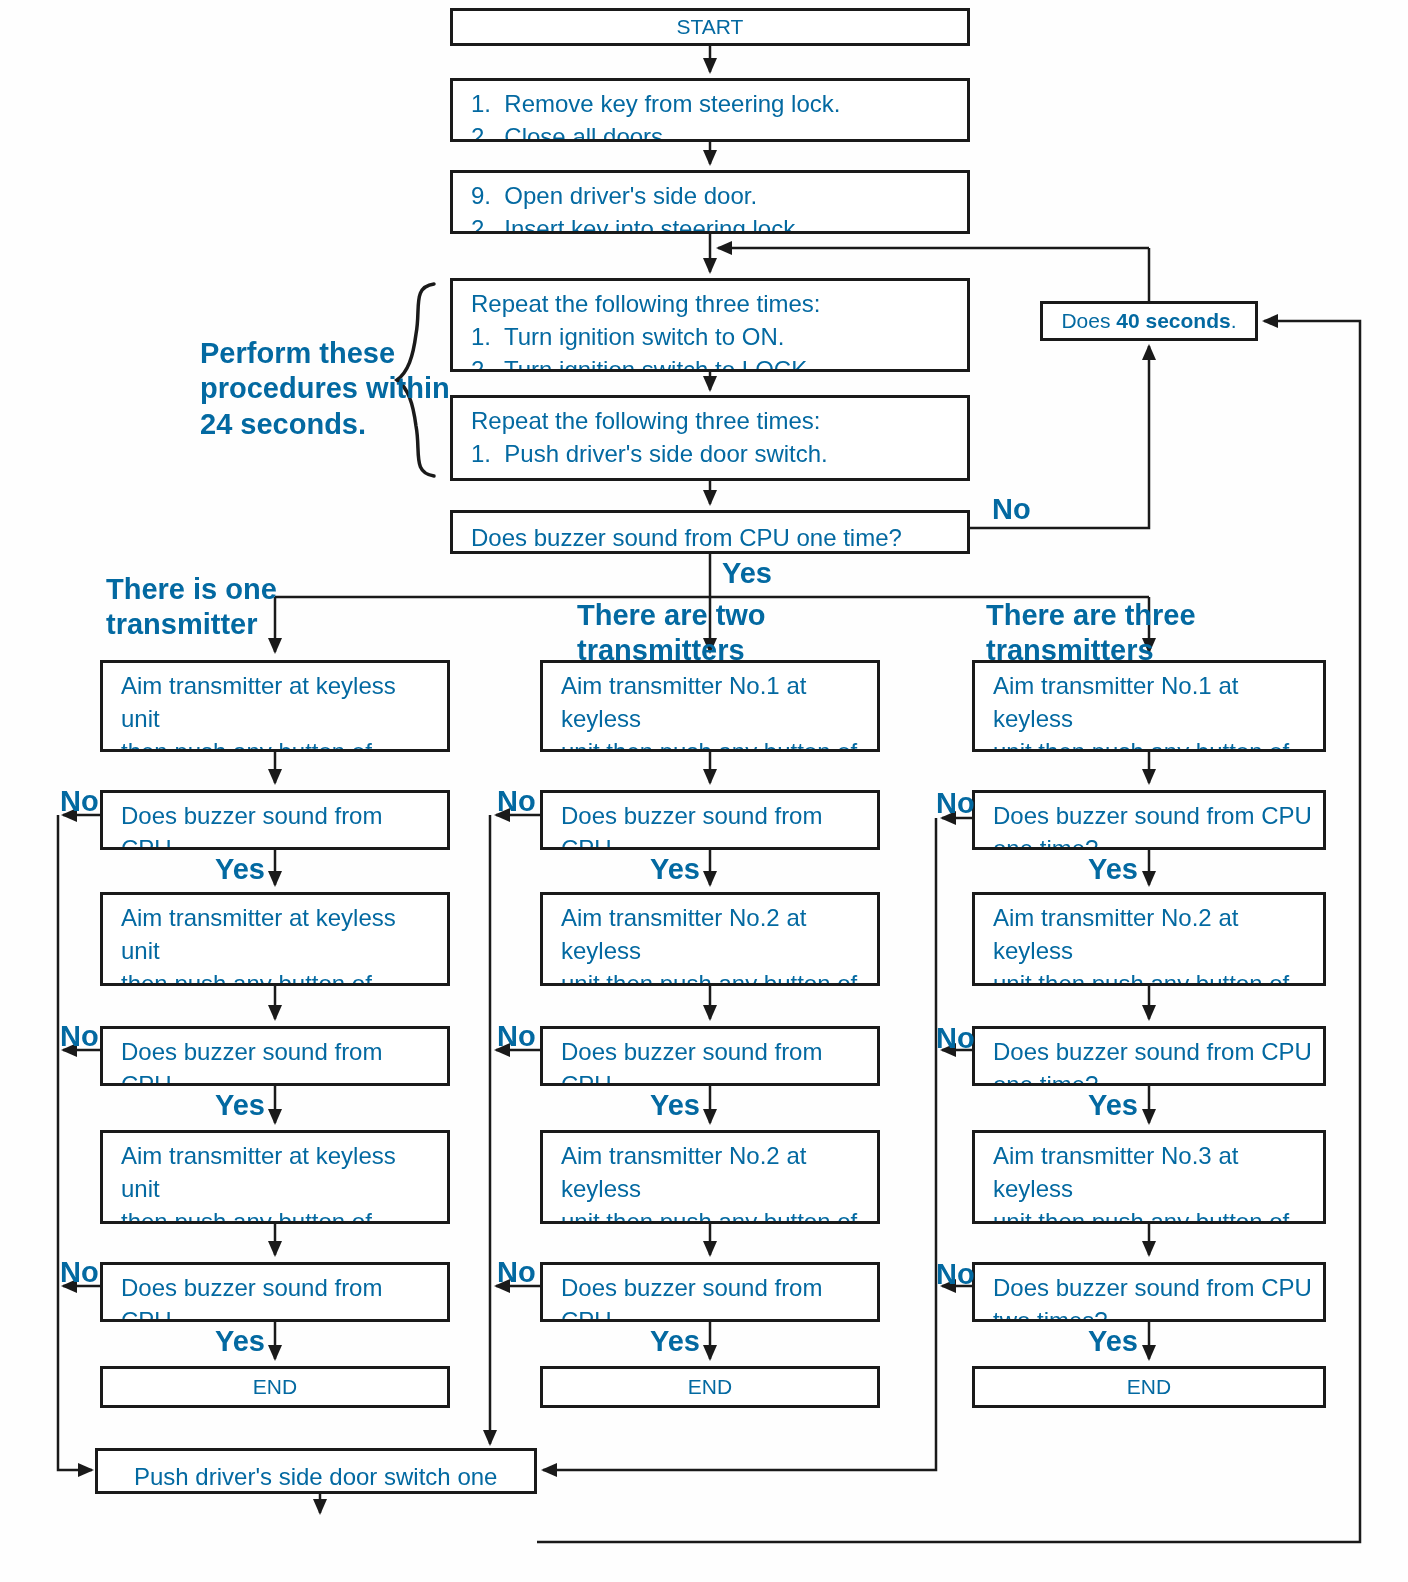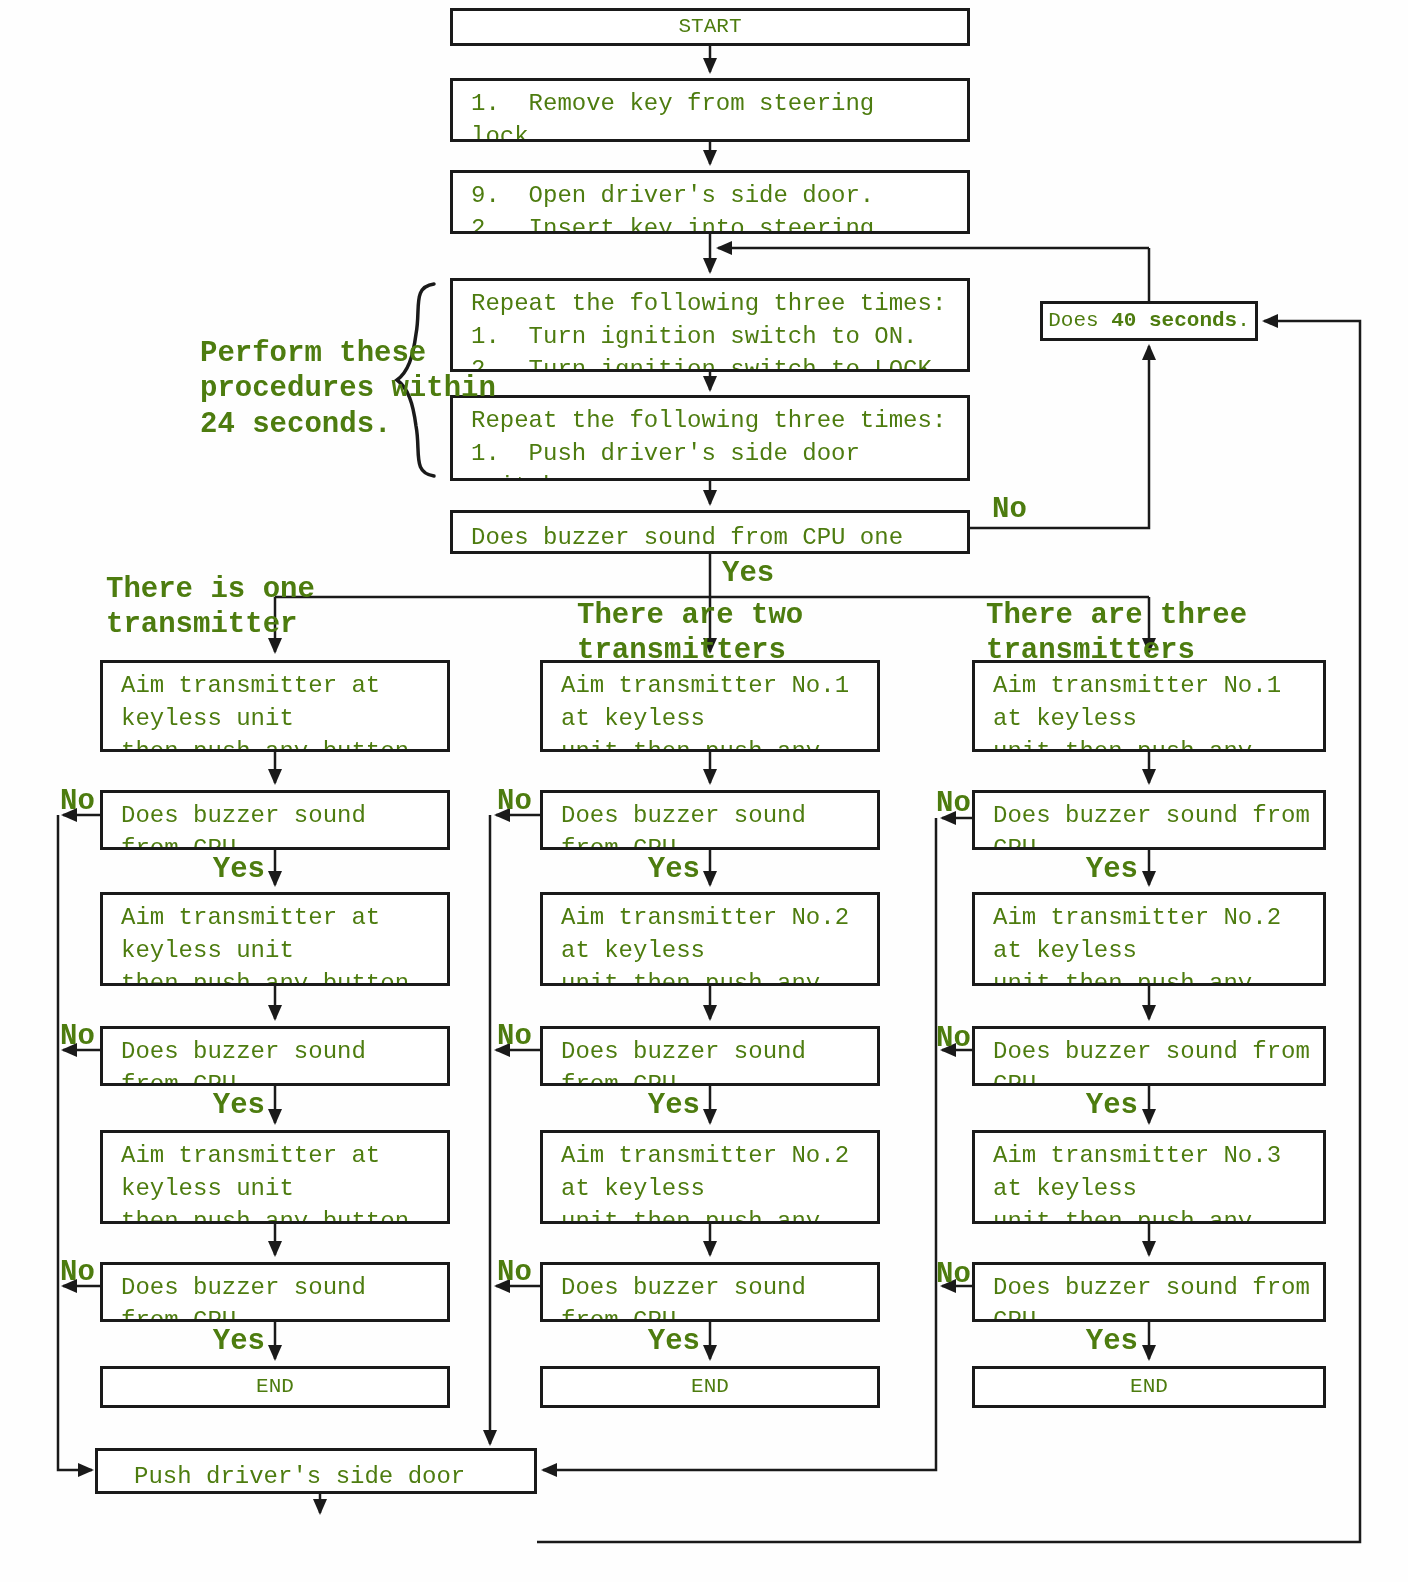--- a/index.html
+++ b/index.html
@@ -1,18 +1,18 @@
 <!DOCTYPE html>
 <html><head>
 <meta charset="utf-8">
 <style>
   html,body { margin:0; padding:0; background:#ffffff; }
   #canvas {
     position:relative; width:1408px; height:1582px; background:#fefefe;
-    font-family:Liberation Mono, monospace; color:#4d7c0f;
+    font-family:Liberation Sans, sans-serif; color:#0369a1;
   }
   .box {
     position:absolute; background:#fff; border:3px solid #1a1a1a; box-sizing:border-box;
     font-size:24px; line-height:1.38; white-space:pre-wrap; padding:6px 10px 4px 18px;
     overflow:hidden;
   }
   .ctr { display:flex; align-items:center; justify-content:center; text-align:center; padding:0; white-space:pre; }
   .lbl { position:absolute; font-weight:bold; font-size:29px; white-space:pre-wrap; line-height:1.22; }
   .rt { text-align:right; }
   svg.wires { position:absolute; left:0; top:0; width:1408px; height:1582px; }

